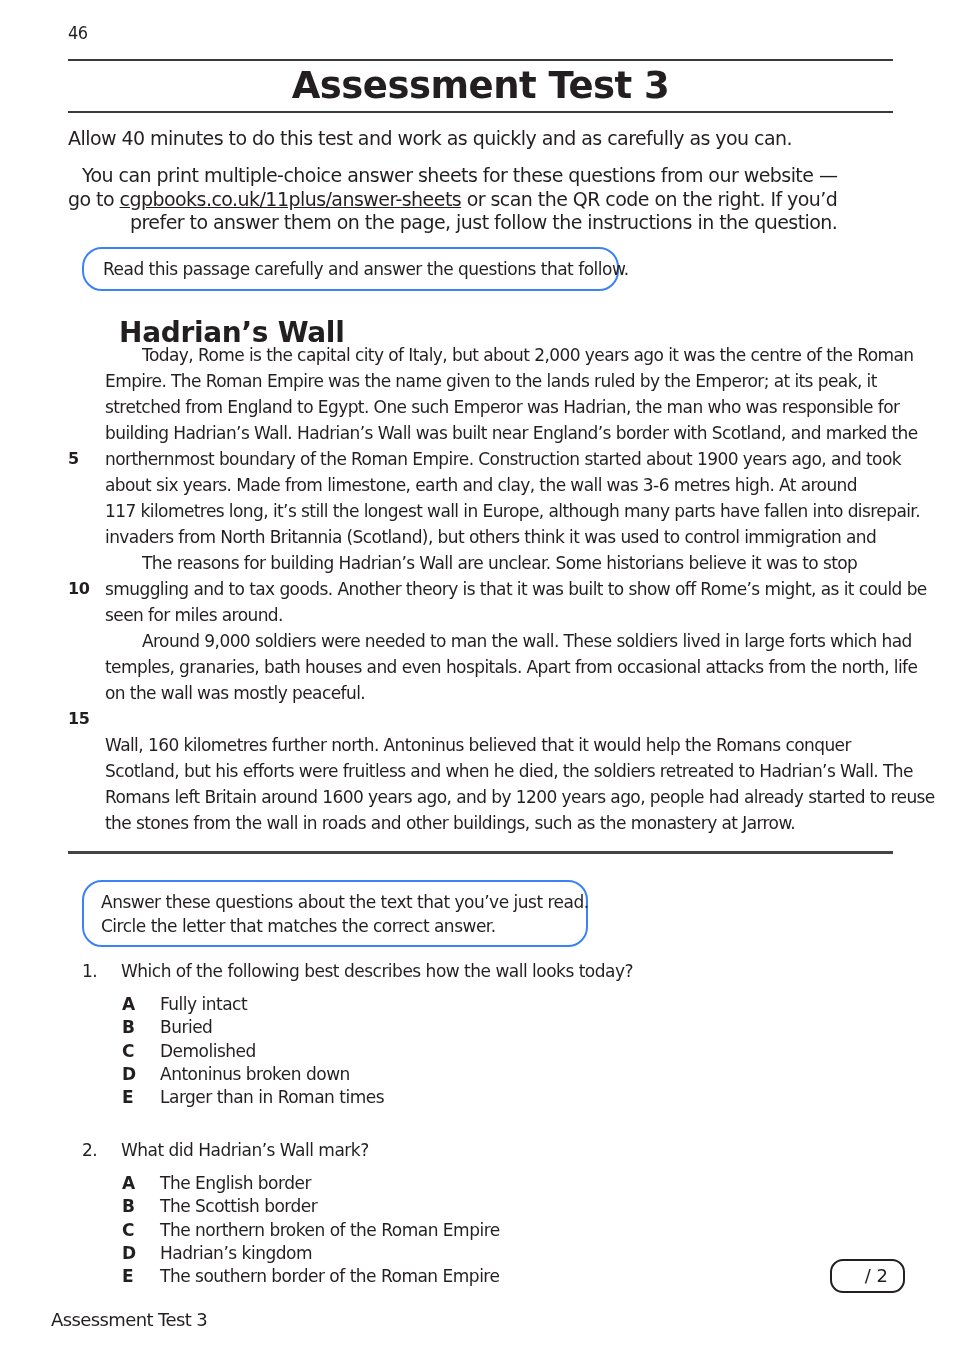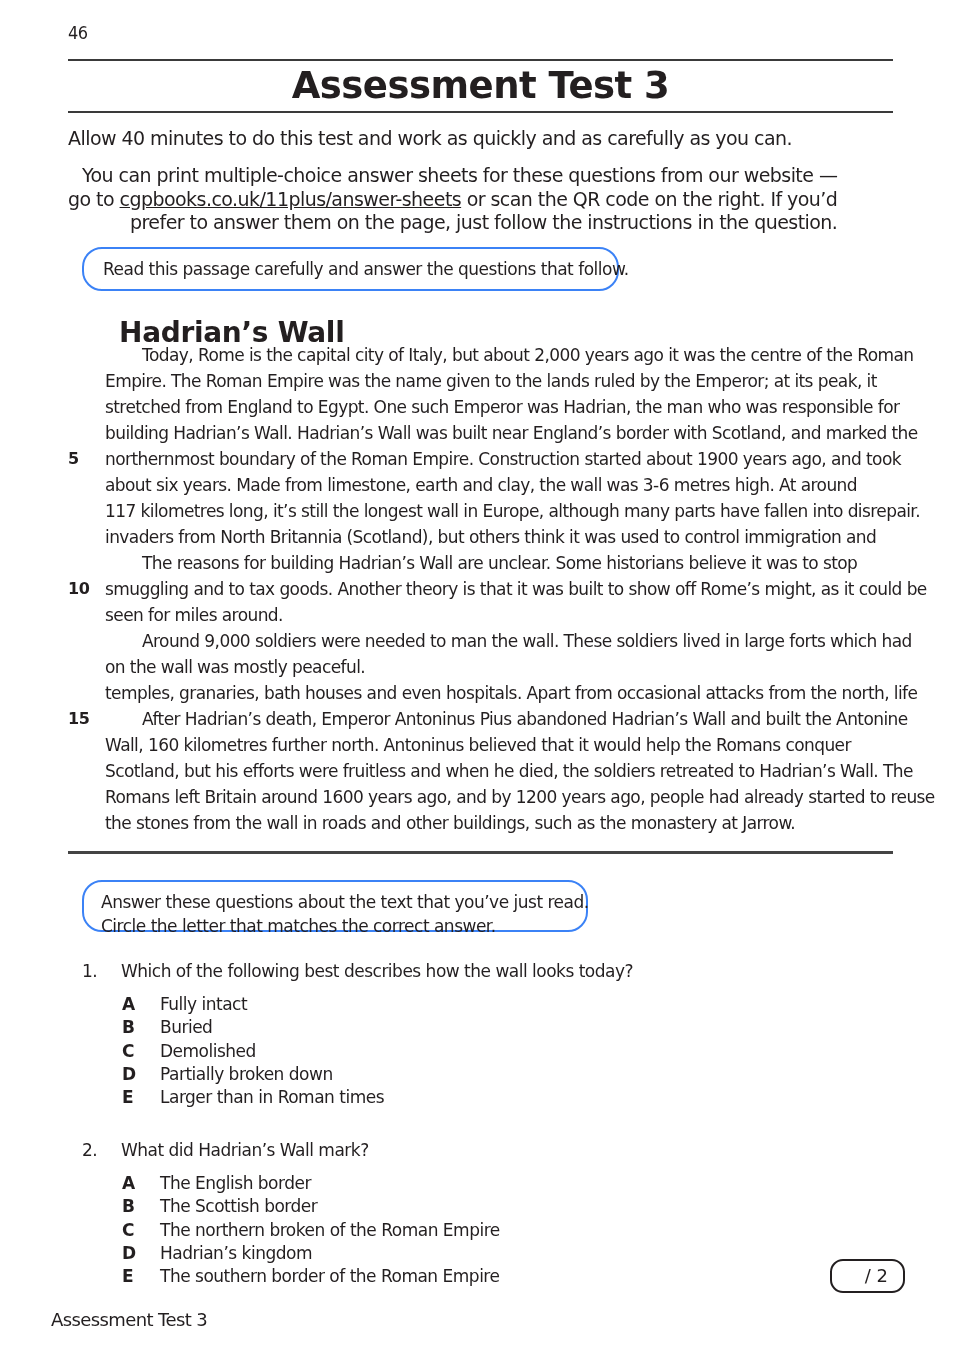--- a/index.html
+++ b/index.html
@@ -150,32 +150,32 @@
     <div class="pline"><span>stretched from England to Egypt.  One such Emperor was Hadrian, the man who was responsible for</span></div>
     <div class="pline"><span>building Hadrian’s Wall.  Hadrian’s Wall was built near England’s border with Scotland, and marked the</span></div>
     <div class="pline"><span class="lineno">5</span><span>northernmost boundary of the Roman Empire.  Construction started about 1900 years ago, and took</span></div>
     <div class="pline"><span>about six years.  Made from limestone, earth and clay, the wall was 3-6 metres high.  At around</span></div>
     <div class="pline"><span>117 kilometres long, it’s still the longest wall in Europe, although many parts have fallen into disrepair.</span></div>
     <div class="pline"><span>invaders from North Britannia (Scotland), but others think it was used to control immigration and</span></div>
     <div class="pline indent"><span>The reasons for building Hadrian’s Wall are unclear.  Some historians believe it was to stop</span></div>
     <div class="pline"><span class="lineno">10</span><span>smuggling and to tax goods.  Another theory is that it was built to show off Rome’s might, as it could be</span></div>
     <div class="pline"><span>seen for miles around.</span></div>
     <div class="pline indent"><span>Around 9,000 soldiers were needed to man the wall.  These soldiers lived in large forts which had</span></div>
+    <div class="pline"><span>temples, granaries, bath houses and even hospitals.  Apart from occasional attacks from the north, life</span></div>
     <div class="pline"><span>on the wall was mostly peaceful.</span></div>
-    <div class="pline"><span>temples, granaries, bath houses and even hospitals.  Apart from occasional attacks from the north, life</span></div>
-    <div class="pline indent"><span class="lineno">15</span><span>After Hadrian’s death, Emperor Antoninus Pius abandoned Hadrian’s Wall and built the Antonine</span></div>
+    <div class="pline indent"><span class="lineno">15</span></div>
     <div class="pline"><span>Wall, 160 kilometres further north.  Antoninus believed that it would help the Romans conquer</span></div>
     <div class="pline"><span>Scotland, but his efforts were fruitless and when he died, the soldiers retreated to Hadrian’s Wall.  The</span></div>
     <div class="pline"><span>Romans left Britain around 1600 years ago, and by 1200 years ago, people had already started to reuse</span></div>
     <div class="pline"><span>the stones from the wall in roads and other buildings, such as the monastery at Jarrow.</span></div>
   </div>
 
 <div class="abs rule" style="top:851px; height:3px; background:#444;"></div>
 
-<div class="abs instruction-box" style="left:82px; top:880px; width:506px; height:52px; padding-left:17px; padding-top:9px; line-height:23.5px;">
+<div class="abs instruction-box" style="left:82px; top:880px; width:506px; height:67px; padding-left:17px; padding-top:9px; line-height:23.5px;">
   <div>Answer these questions about the text that you’ve just read.</div>
   <div>Circle the letter that matches the correct answer.</div>
 </div>
 
 <div class="abs question" style="top:961px;">
   <span class="qnum">1.</span>
   <span class="qtext">Which of the following best describes how the wall looks today?</span>
 </div>
 <div class="abs options" style="top:993px;">
   <div class="opt">
@@ -185,21 +185,21 @@
   <div class="opt">
       <span class="opt-letter">B</span>
       <span class="opt-text">Buried</span>
     </div>
   <div class="opt">
       <span class="opt-letter">C</span>
       <span class="opt-text">Demolished</span>
     </div>
   <div class="opt">
       <span class="opt-letter">D</span>
-      <span class="opt-text">Partially broken down</span>
+      <span class="opt-text">Antoninus broken down</span>
     </div>
   <div class="opt">
       <span class="opt-letter">E</span>
       <span class="opt-text">Larger than in Roman times</span>
     </div>
 </div>
 
 <div class="abs question" style="top:1140px;">
   <span class="qnum">2.</span>
   <span class="qtext">What did Hadrian’s Wall mark?</span>

